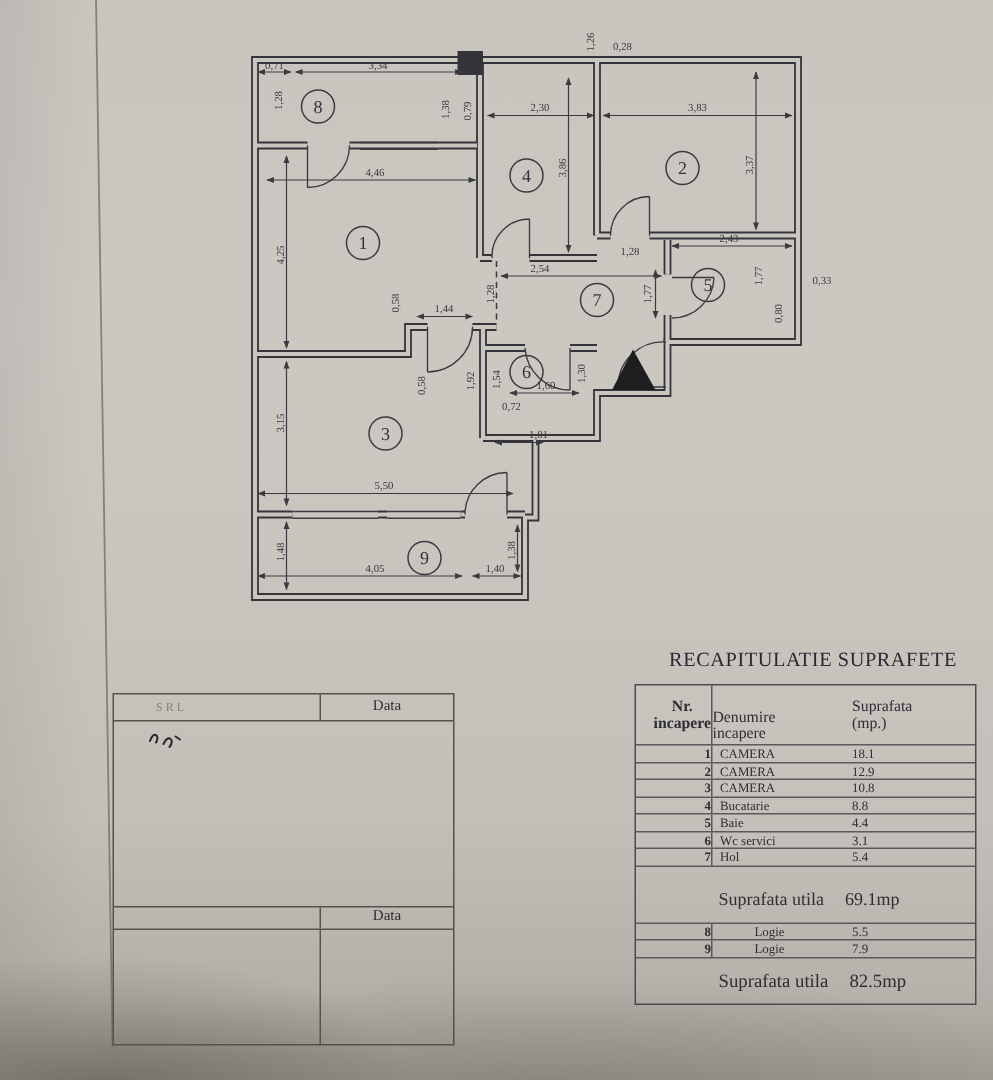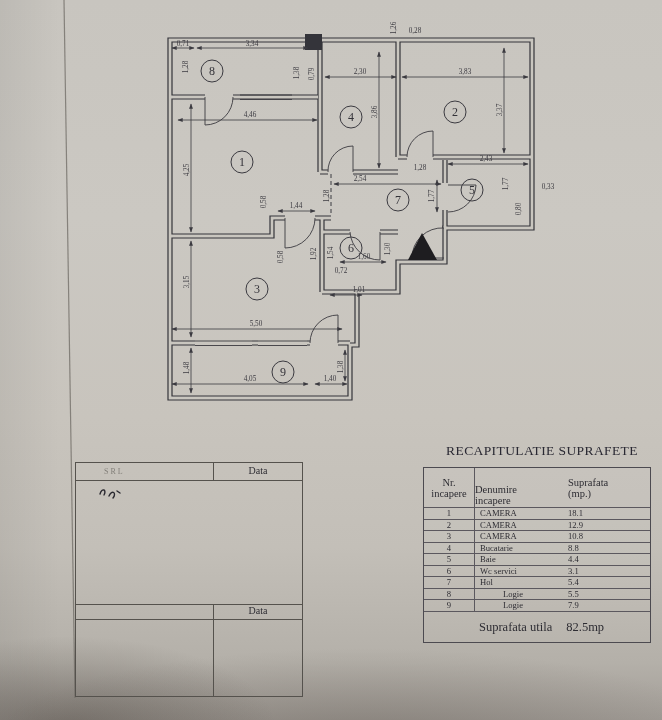--- a/index.html
+++ b/index.html
@@ -31,26 +31,26 @@
   .tb-head{height:18px;border-bottom:1px solid #55524d;font-size:10px;}
   .tb-big{height:124px;border-bottom:1px solid #55524d;}
   .tb-narrow{height:15px;border-bottom:1px solid #55524d;font-size:10px;}
   .tb-bottom{flex:1;}
   .company{font-size:8px;color:#55524d;opacity:.6;letter-spacing:2px;padding:4px 0 0 28px;filter:blur(.4px);}
   .datehdr{font-size:10px;padding-top:2px;}
   .dateval{font-size:10px;color:#4a4856;opacity:.85;letter-spacing:1.5px;text-align:left;padding:6px 0 0 36px;}
   .scribble{position:absolute;left:22px;top:4px;}
 
   
-  .recap{position:absolute;left:423px;top:443px;width:228px;}
+  .recap{position:absolute;left:423px;top:432px;width:228px;}
   .recap-title{font-size:13.5px;text-align:center;letter-spacing:.4px;color:#2a2933;padding-left:10px;white-space:nowrap;}
   .rtable{border:1.4px solid #4c4a50;margin-top:8px;box-sizing:border-box;background:rgba(255,255,255,0.03);}
   .rrow{display:flex;align-items:center;border-bottom:1px solid #5b585e;box-sizing:border-box;}
   .rrow:last-child{border-bottom:none;}
-  .c-nr{width:51px;text-align:center;border-right:1px solid #5b585e;box-sizing:border-box;align-self:stretch;display:flex;align-items:center;justify-content:center;}
+  .c-nr{width:51px;text-align:center;border-right:1px solid #5b585e;box-sizing:border-box;align-self:stretch;display:flex;align-items:center;justify-content:flex-end;font-weight:bold;}
   .c-den{flex:1;padding-left:5px;}
   .c-sup{width:82px;text-align:left;}
   .rhead{height:40px;font-size:10.5px;}
   .rhead .c-den{text-align:left;padding-left:0;margin-top:14px;}
   .rdata{height:11.5px;font-size:8.6px;}
   .rsect{display:block;border-bottom:1px solid #5b585e;}
   .sect-line{font-size:12px;padding:14px 0 8px 55px;white-space:nowrap;}
   .sect-total{font-size:12.5px;padding:8px 0 7px 55px;white-space:nowrap;}
   .gap{display:inline-block;width:14px;}
 </style>
@@ -269,20 +269,25 @@
       <div class="c-nr">6</div>
       <div class="c-den">Wc servici</div>
       <div class="c-sup">3.1</div>
     </div>
     <div class="rrow rdata">
       <div class="c-nr">7</div>
       <div class="c-den">Hol</div>
       <div class="c-sup">5.4</div>
     </div>
 
+    <div class="rsect">
+      <div class="sect-line">
+        <span>Suprafata  utila</span><span class="gap"></span><span>69.1mp</span>
+      </div>
+    </div>
 
     <div class="rrow rdata">
       <div class="c-nr">8</div>
       <div class="c-den" style="padding-left:28px;">Logie</div>
       <div class="c-sup">5.5</div>
     </div>
     <div class="rrow rdata">
       <div class="c-nr">9</div>
       <div class="c-den" style="padding-left:28px;">Logie</div>
       <div class="c-sup">7.9</div>

